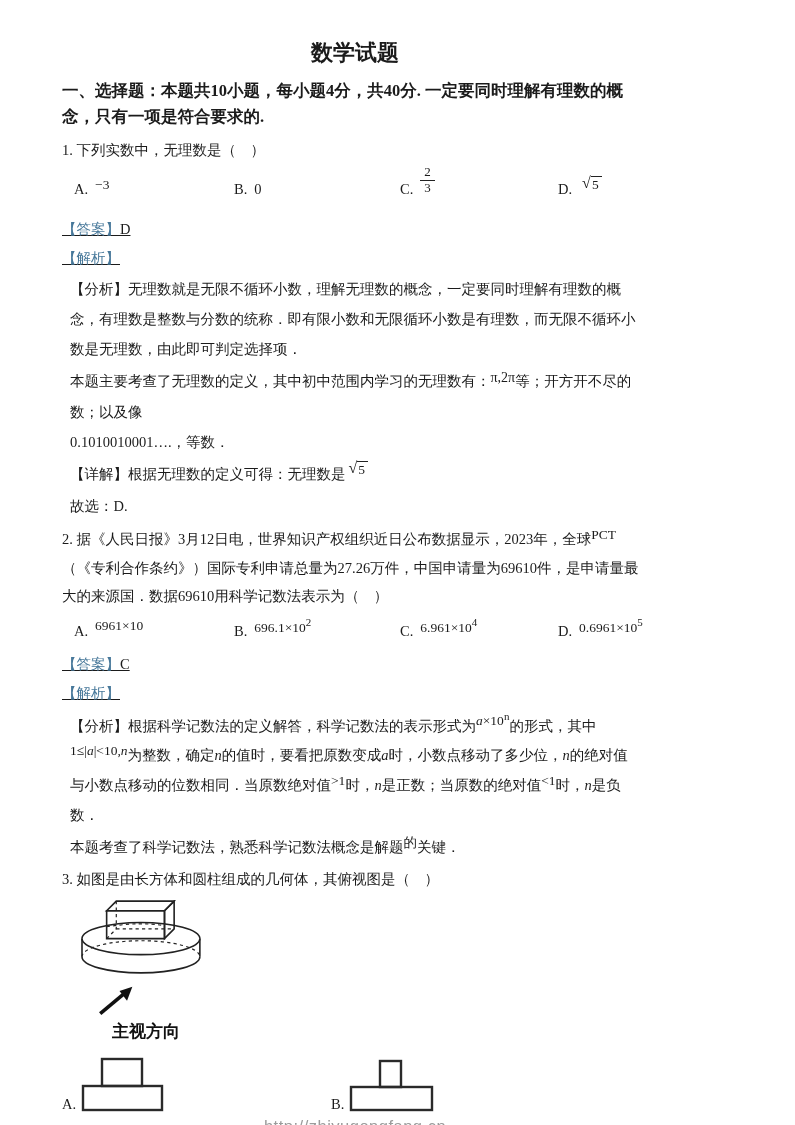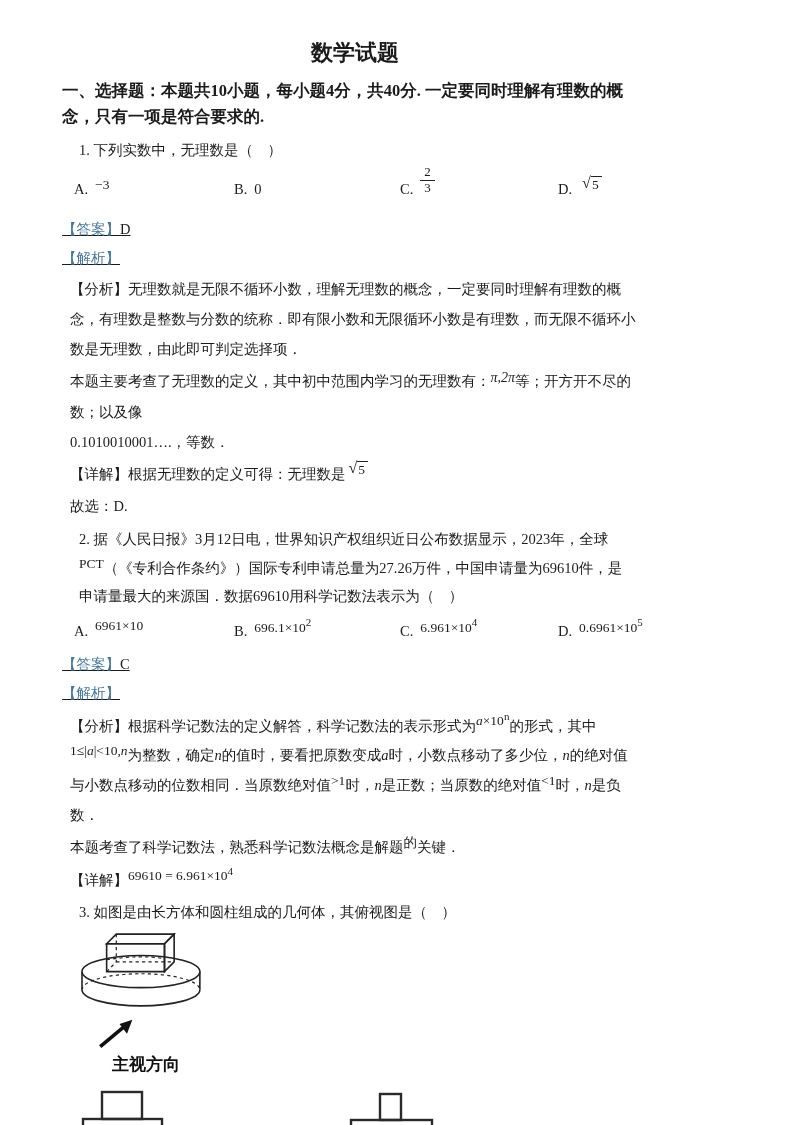--- a/index.html
+++ b/index.html
@@ -4,31 +4,31 @@
 <style>
   html,body{margin:0;padding:0;background:#ffffff;}
   .page{
     width:704px;height:1125px;box-sizing:border-box;
     padding:38px 56px 0 62px;
     font-family:"Liberation Serif","DejaVu Serif",serif;
     color:#1b1b1b;font-size:14.5px;background:#fff;overflow:hidden;position:relative;
   }
   .title{text-align:center;font-size:22px;font-weight:bold;margin:0 0 10px 0;}
   .section-header{font-weight:bold;font-size:16.5px;line-height:1.6;margin:0 0 6px 0;}
-  .stem{margin:4px 17px;line-height:1.8;}
+  .stem{margin:4px 0;line-height:1.8;}
   .options-row{display:grid;grid-template-columns:160px 166px 158px 1fr;align-items:center;margin:2px 0 2px 12px;min-height:46px;}
   .options-row.short{min-height:34px;}
   .opt{display:flex;align-items:center;gap:7px;}
   .answer-line{margin:1px 0;line-height:1.95;text-decoration:underline;}
   .accent{color:#47789A;}
   .para{margin:2px 8px;line-height:2.07;}
   sup{font-size:11px;}
   .raised{position:relative;top:-5px;font-size:13.5px;white-space:nowrap;}
   .ital{font-style:italic;}
-  .mathi{font-style:italic;position:relative;top:-4px;font-size:14px;text-align:right;}
+  .mathi{position:relative;top:-4px;font-size:14px;text-align:right;}
   .frac{display:inline-flex;flex-direction:column;align-items:center;line-height:1.15;font-size:13px;vertical-align:middle;position:relative;top:-9px;}
   .frac .num{border-bottom:1px solid #222;padding:0 4px;}
   .radical{display:inline-flex;align-items:flex-start;position:relative;top:-6px;margin-left:3px;white-space:nowrap;}
   .rad-sign{font-size:16px;line-height:1;}
   .rad-body{border-top:1.4px solid #222;font-size:13.5px;padding:0 3px 0 1px;margin-top:1px;line-height:1.2;}
   .figure-block{margin:8px 0 6px 16px;}
   .figure-caption{font-family:"Liberation Sans","DejaVu Sans",sans-serif;font-weight:bold;font-size:17px;margin:0 0 0 34px;color:#111;}
   .shape-options{display:flex;align-items:flex-end;margin:14px 0 4px 0;}
   .shape-group{display:flex;align-items:flex-end;gap:5px;}
   .shape-group .opt-label{line-height:1;margin-bottom:2px;}
@@ -129,23 +129,20 @@
     </p>
 
     <p class="para">
       <span>【分析】根据科学记数法的定义解答，科学记数法的表示形式为</span><span class="raised"><span class="ital">a</span><span>×10</span><sup>n</sup></span><span>的形式，其中</span><span class="raised"><span>1≤|</span><span class="ital">a</span><span>|&lt;10,</span><span class="ital">n</span></span><span>为整数，确定</span><span class="ital">n</span><span>的值时，要看把原数变成</span><span class="ital">a</span><span>时，小数点移动了多少位，</span><span class="ital">n</span><span>的绝对值与小数点移动的位数相同．当原数绝对值</span><span class="raised">&gt;1</span><span>时，</span><span class="ital">n</span><span>是正数；当原数的绝对值</span><span class="raised">&lt;1</span><span>时，</span><span class="ital">n</span><span>是负数．</span>
     </p>
 
     <p class="para">
       <span>本题考查了科学记数法，熟悉科学记数法概念是解题</span><span class="raised">的</span><span>关键．</span>
     </p>
 
-    <p class="para">
-      <span>【详解】</span><span class="raised"><span>69610 = 6.961×10</span><sup>4</sup></span>
-    </p>
 
   </section>
 
   <section>
     <p class="stem">3. 如图是由长方体和圆柱组成的几何体，其俯视图是（　）</p>
 
     <div class="figure-block">
       <svg width="128" height="120" viewBox="0 0 118 112">
         <g fill="none" stroke="#222" stroke-width="1.5">
 

